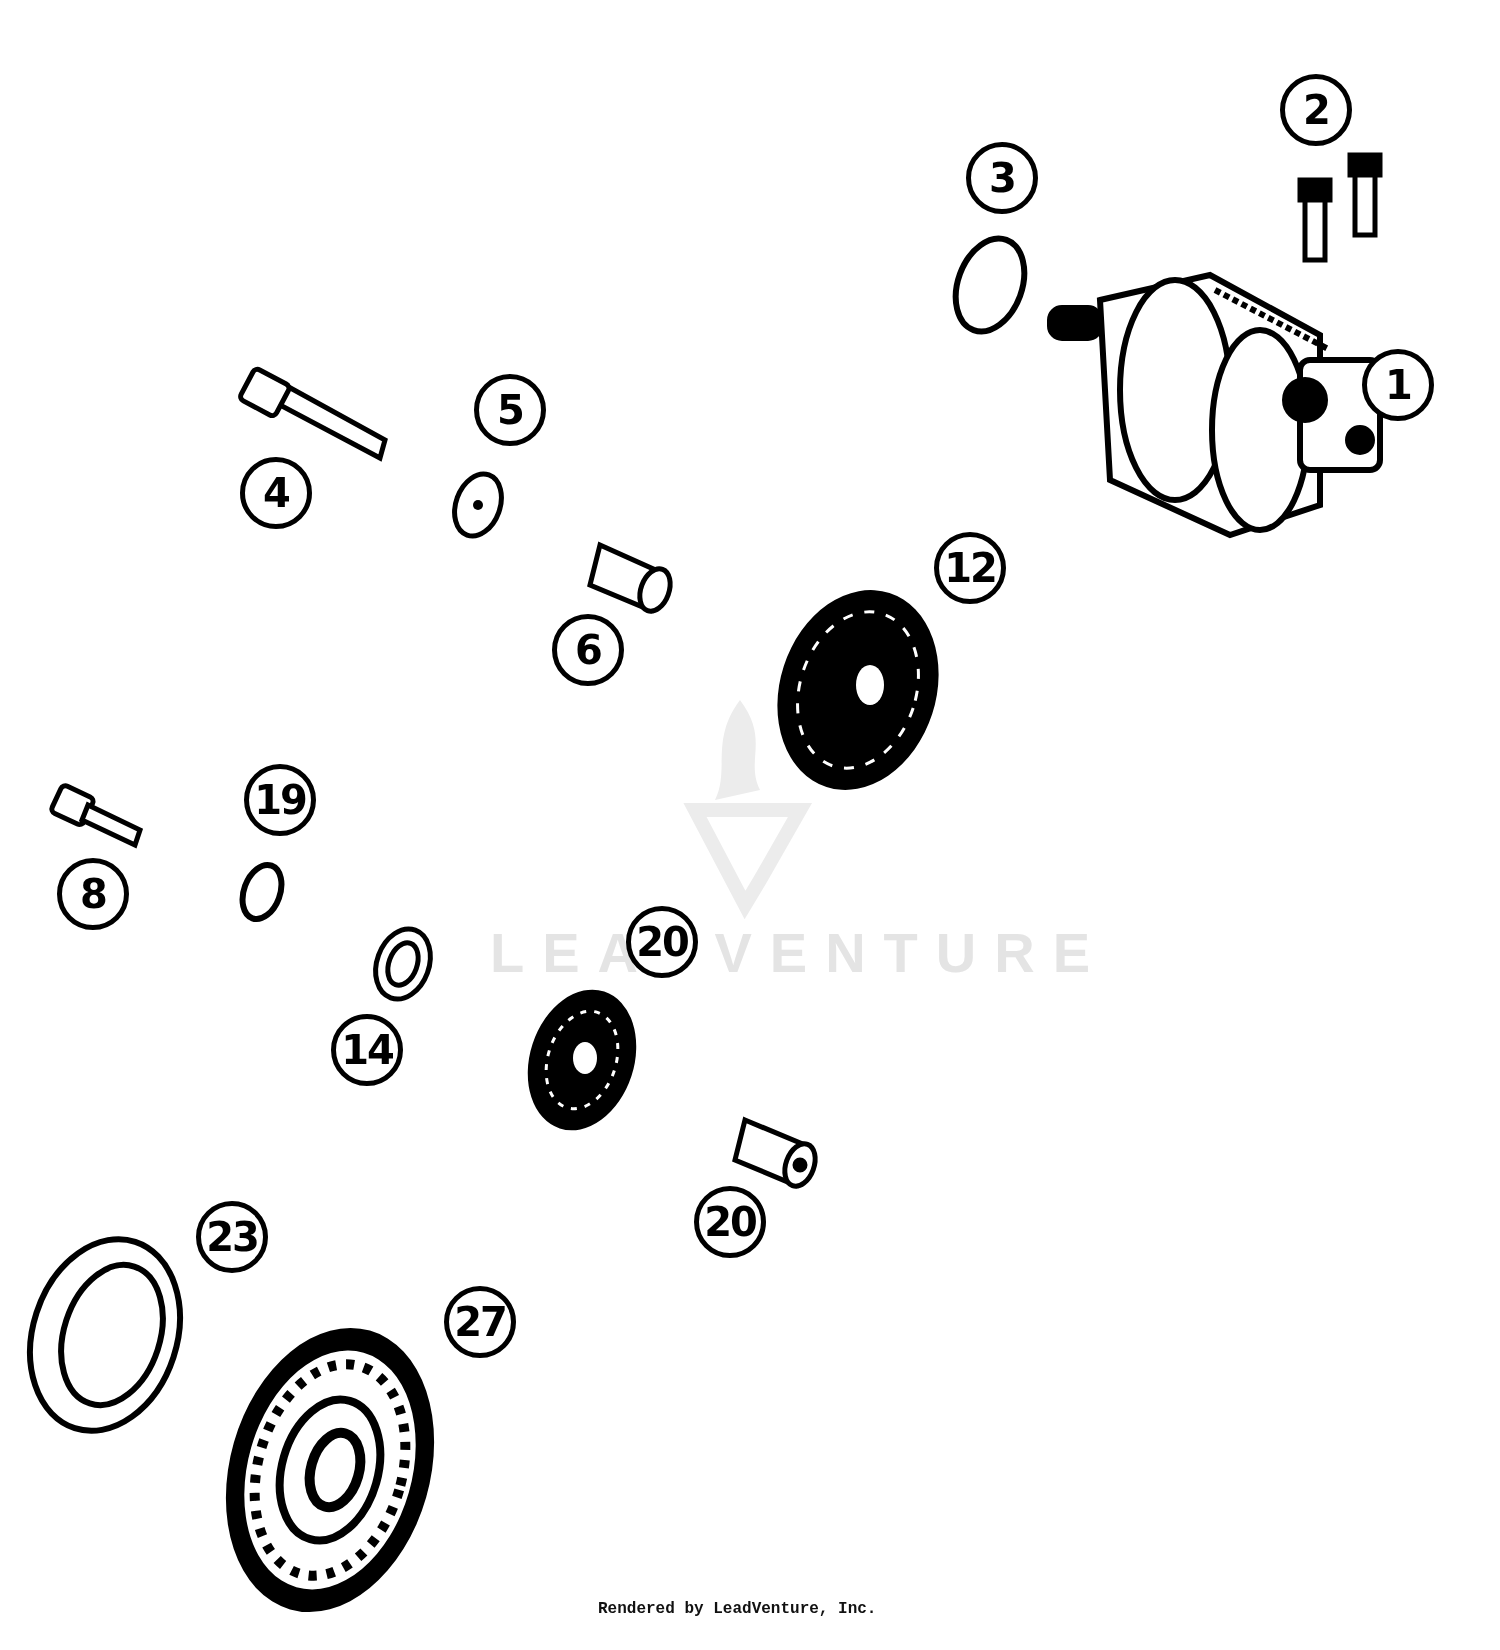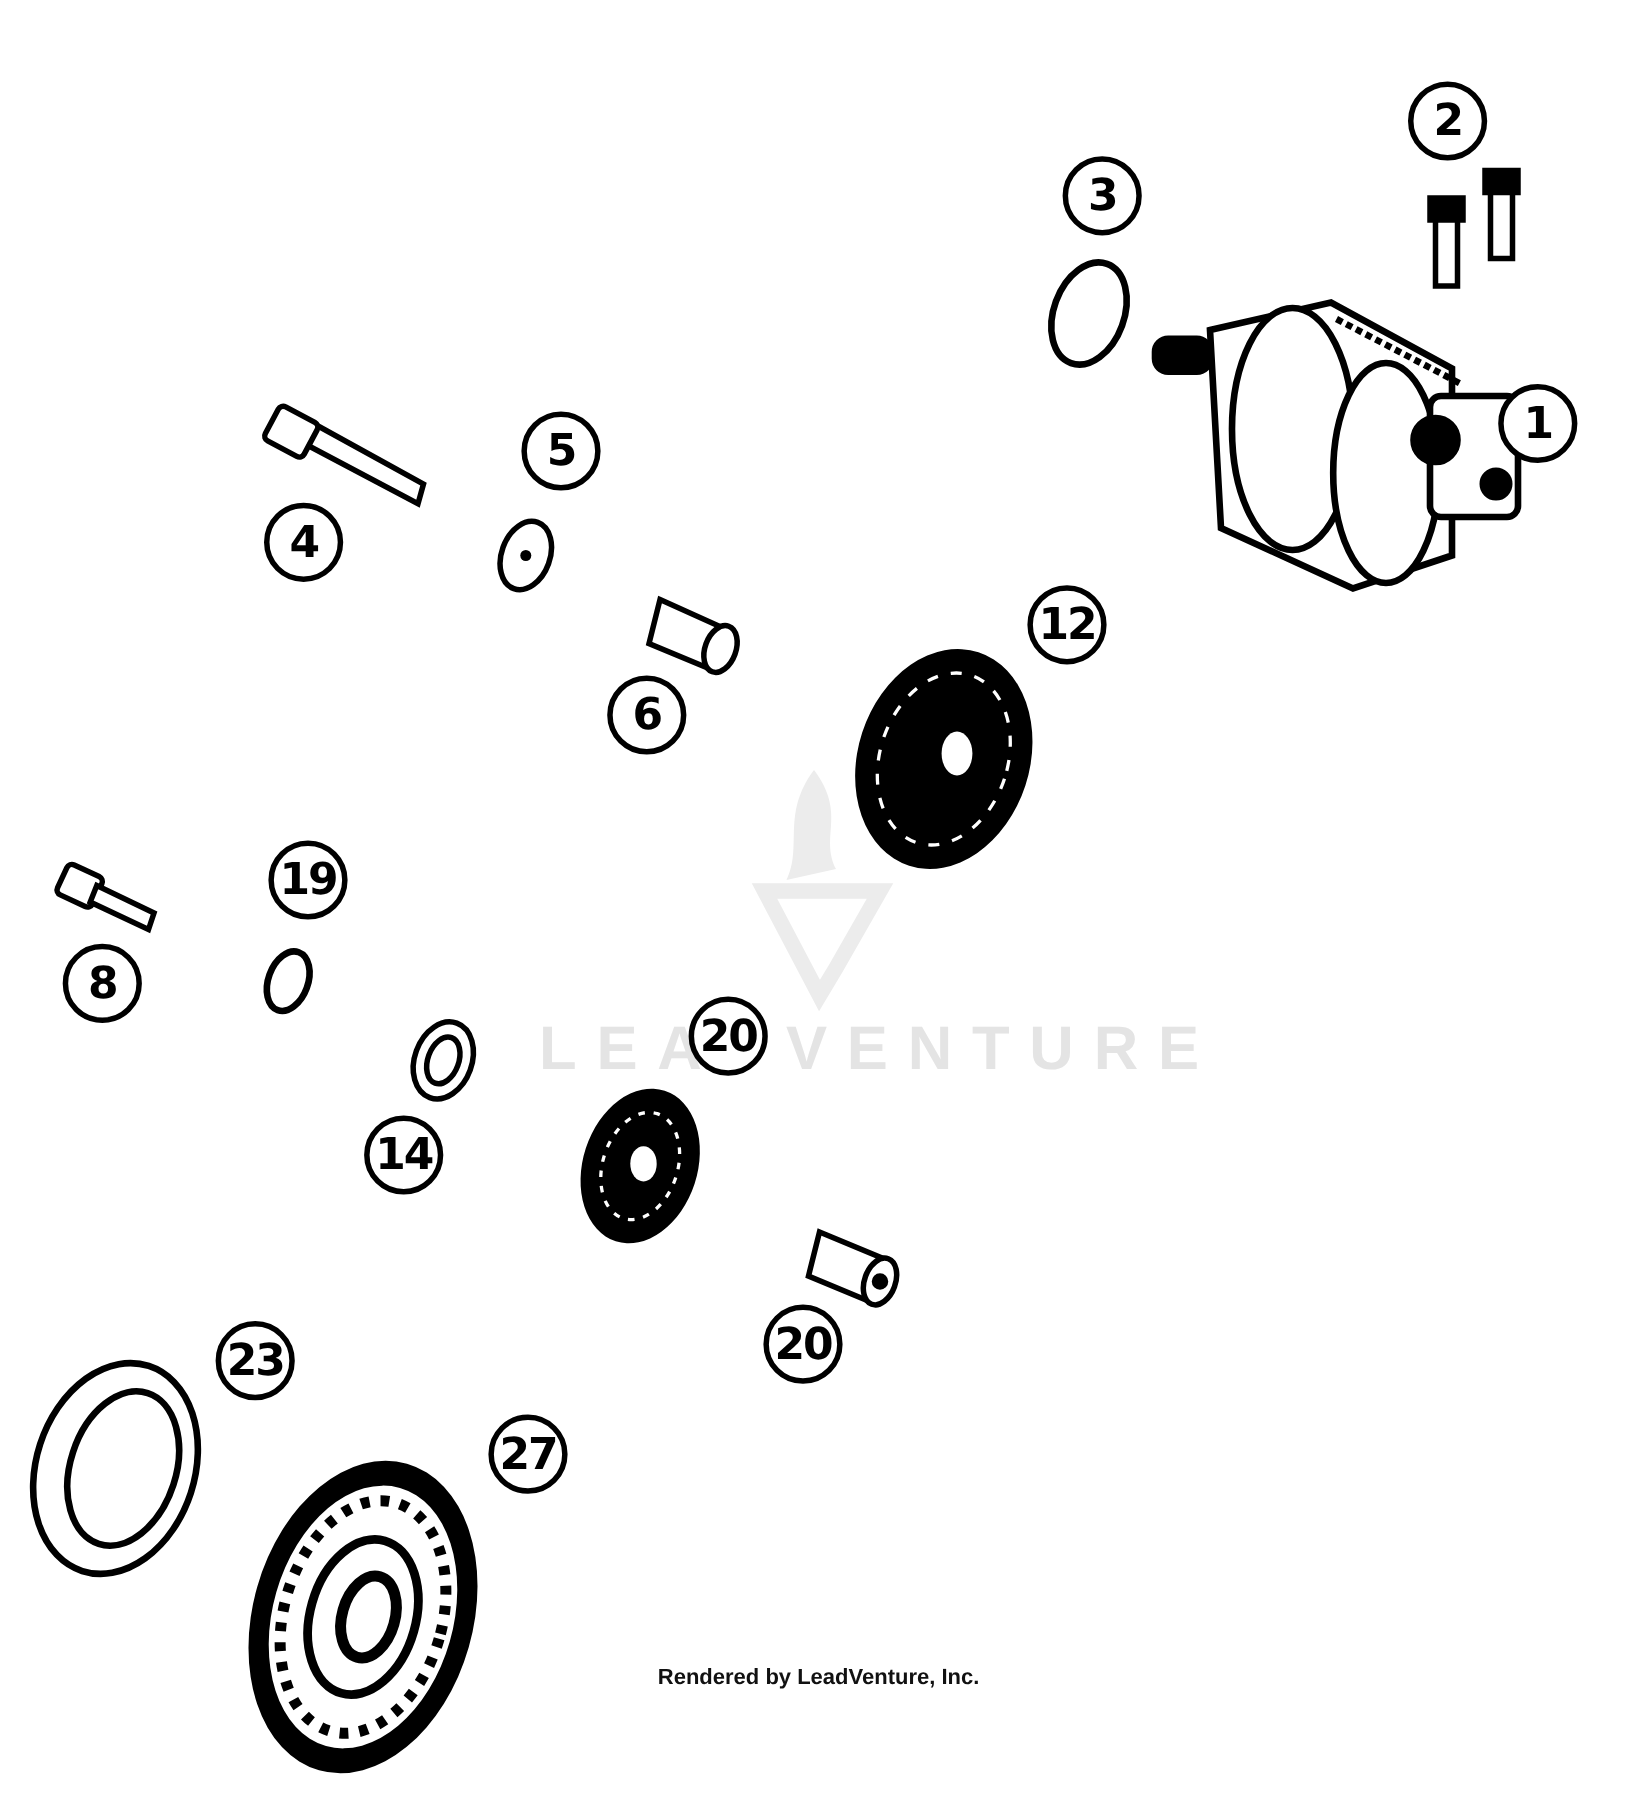--- a/index.html
+++ b/index.html
@@ -3,21 +3,21 @@
 <meta charset="utf-8">
 <style>
   html, body { margin:0; padding:0; background:#ffffff; }
   #canvas { position:relative; width:1500px; height:1650px; background:#fff; overflow:hidden; font-family:"DejaVu Sans", sans-serif; }
   svg.art { position:absolute; left:0; top:0; }
   .callout { position:absolute; width:72px; height:72px; border:5px solid #000; border-radius:50%;
     box-sizing:border-box; display:flex; align-items:center; justify-content:center;
     font-family:"DejaVu Sans", sans-serif; font-weight:bold; font-size:40px; color:#000; background:#fff; letter-spacing:-2px; }
   .watermark { position:absolute; left:490px; top:920px; font-family:"Liberation Sans", sans-serif; font-size:56px;
     letter-spacing:18px; color:#e4e4e4; font-weight:bold; }
-  .credit { position:absolute; left:598px; top:1514px; font-family:Liberation Sans, sans-serif; font-size:20px; color:#111; font-weight:bold; }
+  .credit { position:absolute; left:598px; top:1600px; font-family:Liberation Mono, monospace; font-size:16px; color:#111; font-weight:bold; }
 </style>
 </head>
 <body>
 
 <div id="canvas">
   <svg class="art" width="1500" height="1650" viewBox="0 0 1500 1650">
 
     <g fill="#ececec">
       <path d="M740 700 C710 740 730 770 715 800 L760 790 C745 760 770 740 740 700Z"></path>
       <path d="M695 810 L800 810 L760 880 L745 905 Z" fill="none" stroke="#ececec" stroke-width="14"></path>

